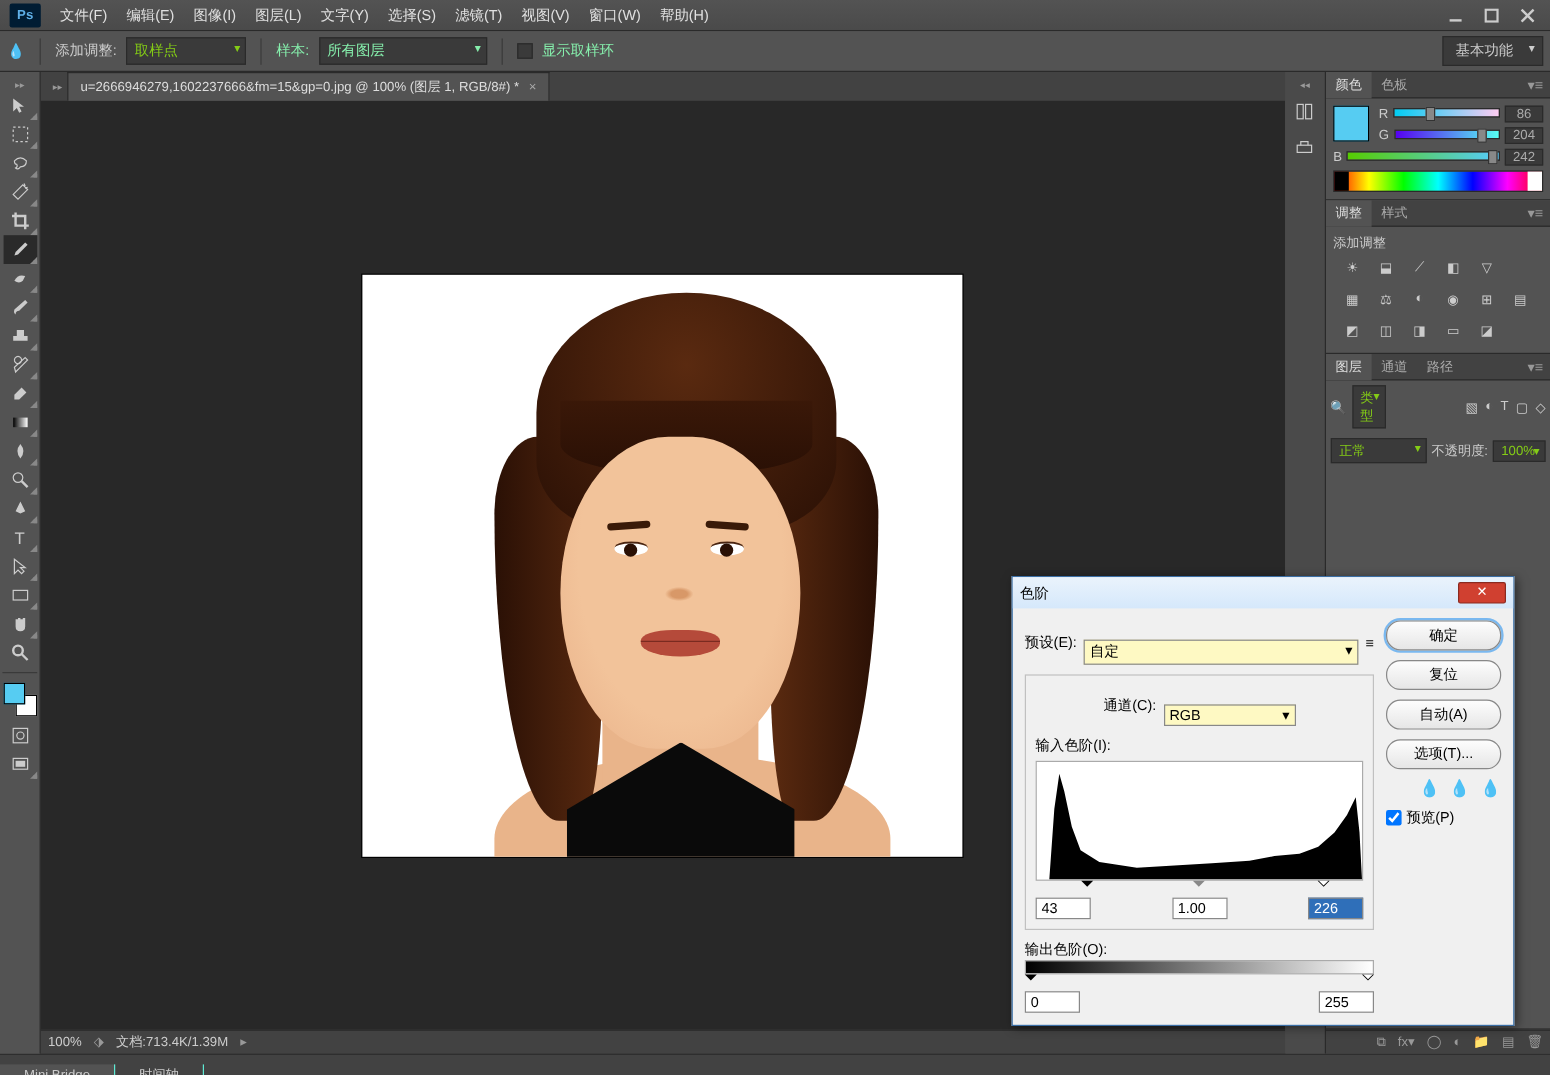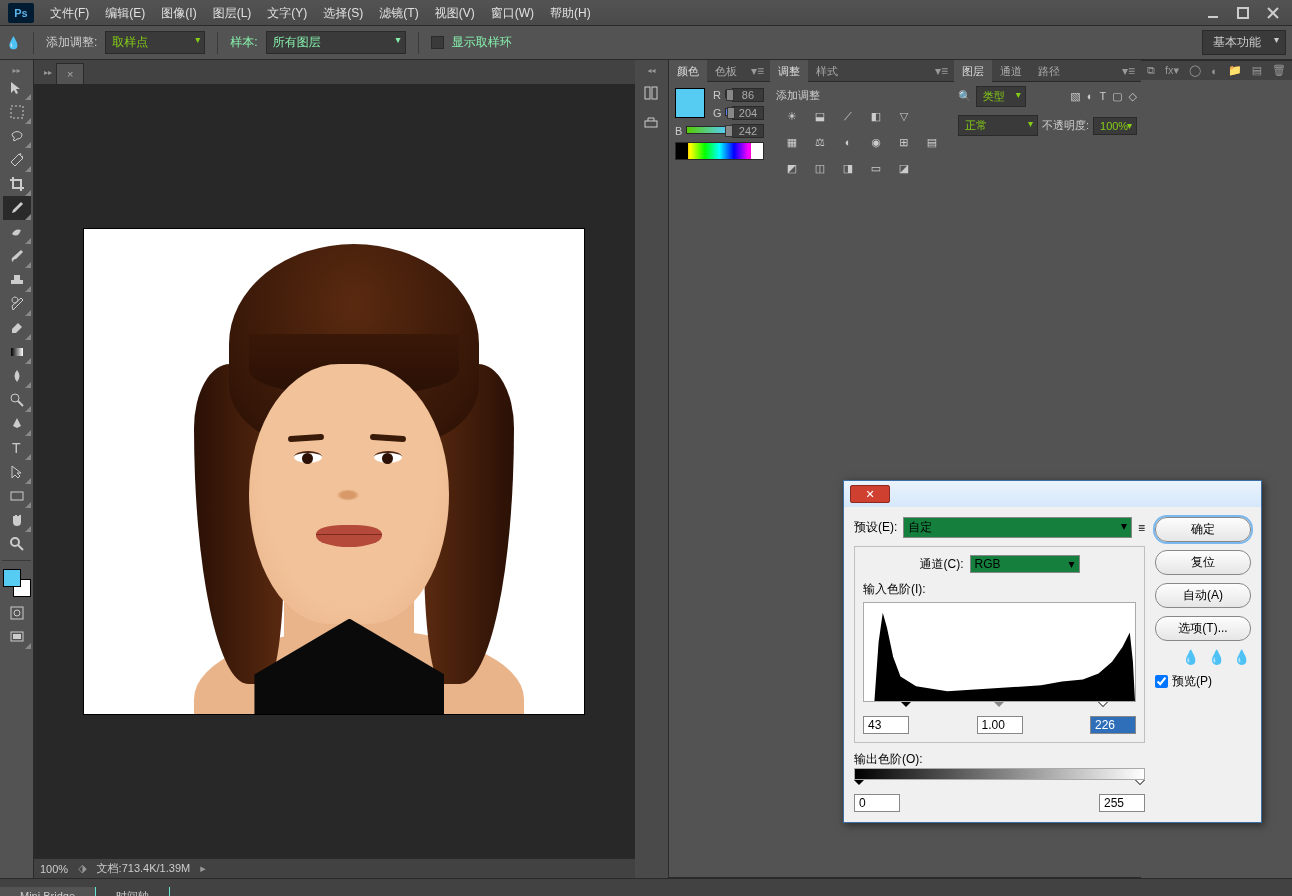--- a/index.html
+++ b/index.html
@@ -67,21 +67,21 @@
 .nose { position: absolute; left: 252px; top: 260px; width: 24px; height: 12px; background: radial-gradient(ellipse, #d89868 40%, transparent 70%); border-radius: 50%; }
 .lips { position: absolute; left: 232px; top: 296px; width: 66px; height: 22px; background: #b54a3a; border-radius: 40% 40% 50% 50%; }
 .lips::after { content: ""; position: absolute; left: 0; top: 9px; width: 100%; height: 1px; background: #7a2a20; }
 
 .statusbar { height: 20px; background: #424242; display: flex; align-items: center; font-size: 11px; color: #ccc; padding: 0 6px; gap: 10px; border-top: 1px solid #2a2a2a;}
 .statusbar .arrow { color: #999; }
 .dockstrip { width: 34px; background: #4a4a4a; border-right: 1px solid #2a2a2a; display: flex; flex-direction: column; align-items: center; padding-top: 6px; gap: 6px; }
 .dockstrip .exp { font-size: 8px; color: #999; }
 .dockicon { width: 24px; height: 24px; display: flex; align-items: center; justify-content: center; color: #ccc; }
 .rightwrap { display: flex; height: 100%; }
-.panels { flex: 1; display: flex; flex-direction: row; }
+.panels { flex: 1; display: flex; flex-direction: column; }
 .panel { background: #535353; border-bottom: 1px solid #2a2a2a; }
 .ptabs { height: 22px; background: #424242; display: flex; align-items: center; border-bottom: 1px solid #2a2a2a; }
 .ptab { padding: 0 8px; line-height: 22px; font-size: 11px; color: #aaa; }
 .ptab.on { background: #535353; color: #ddd; }
 .ptabs .flyout { margin-left: auto; padding: 0 6px; color: #999; }
 .pbody { padding: 6px; font-size: 11px; }
 
 
 .colorbox { width: 30px; height: 30px; background: #56ccf2; border: 1px solid #000; float: left; margin-right: 8px; }
 .slider-row { display: flex; align-items: center; gap: 4px; margin-bottom: 4px; }
@@ -114,21 +114,21 @@
 .dlg-title .t { flex: 1; }
 .dlg-close { width: 40px; height: 18px; background: #d04030; border: 1px solid #8a2a20; color: #fff; text-align: center; line-height: 16px; border-radius: 2px; font-size: 11px; }
 .dlg-body { display: flex; padding: 10px; gap: 10px; }
 .dlg-left { flex: 1; }
 .dlg-right { width: 96px; display: flex; flex-direction: column; gap: 8px; }
 .dlg-btn { background: linear-gradient(#fdfdfd,#e6e6e6); border: 1px solid #888; border-radius: 12px; padding: 3px 0; text-align: center; font-size: 12px; }
 .dlg-btn.primary { box-shadow: 0 0 0 2px #7ab8ef; }
 .row { display: flex; align-items: center; gap: 6px; margin-bottom: 8px; }
 .txtin { border: 1px solid #888; background: #fff; padding: 1px 4px; width: 46px; text-align: left; font-size: 12px; }
 .txtin.sel { background: #2f6fb9; color: #fff; }
-.combo { flex: 1; border: 1px solid #888; background: #15803d; padding: 1px 4px; position: relative; }
+.combo { flex: 1; border: 1px solid #888; background: #fef9c3; padding: 1px 4px; position: relative; margin-top: 16px; }
 .combo::after { content: "▾"; position: absolute; right: 4px; top: 1px; }
 .fieldset { border: 1px solid #c0c0c0; padding: 8px; margin-bottom: 8px; }
 .histo { height: 100px; background: #fff; border: 1px solid #aaa; position: relative; margin-top: 4px; }
 .histo svg { width: 100%; height: 100%; }
 .tri-row { position: relative; height: 12px; }
 .tri-row .tri { position: absolute; top: 0; width: 0; height: 0; border: 5px solid transparent; }
 .tri-row .blk { border-top-color: #000; left: 14%; }
 .tri-row .gry { border-top-color: #888; left: 48%; }
 .tri-row .wht { border-top-color: #000; left: 86%; }
 .tri-row .wht::after { content:""; position:absolute; left:-4px; top:-5px; border:4px solid transparent; border-top-color:#fff; }
@@ -337,20 +337,21 @@
           <rect x="4" y="5" width="8" height="5" fill="currentColor"></rect>
         </svg>
         <span class="tri"></span>
       </div>
   </div>
 
   <div class="docarea">
     <div class="doctabs">
       <span class="exp">▸▸</span>
       <div class="doctab">
+        <span>u=2666946279,1602237666&amp;fm=15&amp;gp=0.jpg @ 100% (图层 1, RGB/8#) *</span>
         <span class="x">×</span>
       </div>
     </div>
     <div class="canvas-wrap">
       <div class="canvas">
         <div class="shoulder"></div>
           <div class="neck"></div>
         <div class="hair">
             <div class="sideL"></div>
             <div class="sideR"></div>
@@ -464,21 +465,21 @@
 
       <div class="panel" style="flex:1">
         <div class="ptabs">
           <div class="ptab on">图层</div>
           <div class="ptab">通道</div>
           <div class="ptab">路径</div>
           <div class="flyout">▾≡</div>
         </div>
         <div class="layers-opt">
           <span>🔍</span>
-          <div class="dropdown" style="width:50px">类型</div>
+          <div class="dropdown" style="width:28px">类型</div>
           <div class="icons">
             <span>▧</span>
             <span>◐</span>
             <span>T</span>
             <span>▢</span>
             <span>◇</span>
           </div>
         </div>
         <div class="layers-opt">
           <div class="dropdown" style="width:80px">正常</div>
@@ -494,20 +495,21 @@
         <span>◐</span>
         <span>📁</span>
         <span>▤</span>
         <span>🗑</span>
       </div>
     </div>
   </div>
 
   <div class="dialog">
     <div class="dlg-title">
+      <span class="t">色阶</span>
       <div class="dlg-close">✕</div>
     </div>
     <div class="dlg-body">
       <div class="dlg-left">
         <div class="row">
           <span>预设(E):</span>
           <div class="combo">自定</div>
           <span>≡</span>
         </div>
         <div class="fieldset">

